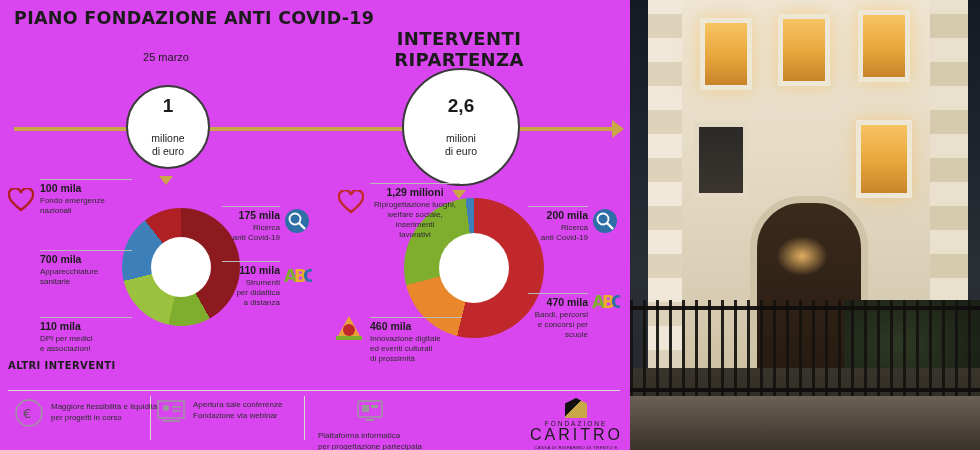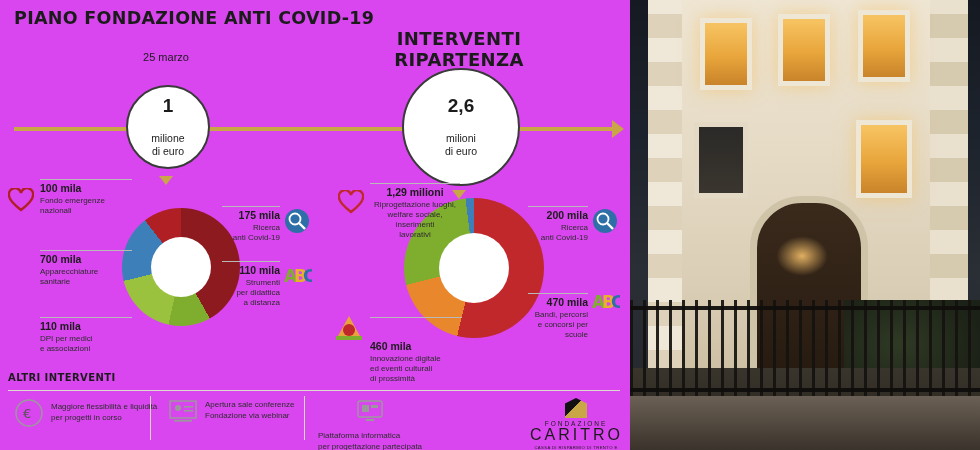--- a/index.html
+++ b/index.html
@@ -156,21 +156,21 @@
   }
   
   .icon {
     position: absolute;
     display: block;
   }
   
   .altri-title {
     position: absolute;
     left: 8px;
-    top: 372px;
+    top: 360px;
     font-size: 10px;
     font-weight: bold;
     letter-spacing: 0.4px;
     color: #1b1b1b;
     font-family: "DejaVu Sans", sans-serif;
   }
   .altri-rule {
     position: absolute;
     left: 8px;
     top: 390px;
@@ -388,21 +388,21 @@
       <div class="amt">1,29 milioni</div>
       <div class="desc">Riprogettazione luoghi,<br>welfare sociale,<br>inserimenti<br>lavorativi</div>
     </div>
     <div class="rule" style="left:370px; top:183px; width:90px;"></div>
 
     <svg class="icon" style="left:332px; top:310px;" width="34" height="34" viewBox="0 0 34 34">
       <path d="M6 26 L17 6 L28 26 Z" fill="#e8a33b"></path>
       <circle cx="17" cy="20" r="6" fill="#c0282c"></circle>
       <rect x="4" y="26" width="26" height="4" fill="#7fae2e"></rect>
     </svg>
-    <div class="lbl" style="left:370px; top:320px; width:92px;margin-top:20px;">
+    <div class="lbl" style="left:370px; top:320px; width:92px;">
       <div class="amt">460 mila</div>
       <div class="desc">Innovazione digitale<br>ed eventi culturali<br>di prossimità</div>
     </div>
     <div class="rule" style="left:370px; top:317px; width:92px;"></div>
 
     <div class="lbl right" style="left:528px; top:209px; width:60px;">
       <div class="amt">200 mila</div>
       <div class="desc">Ricerca<br>anti Covid-19</div>
     </div>
     <div class="rule" style="left:528px; top:206px; width:60px;"></div>
@@ -431,21 +431,21 @@
         <circle cx="15" cy="15" r="13" fill="none" stroke="#9a9a9a" stroke-width="1.4"></circle>
         <text x="9" y="20" font-family="DejaVu Sans, sans-serif" font-size="13" fill="#555">€</text>
       </svg>
       <div class="txt">
         <span>Maggiore flessibilità e liquidità</span><br>
         <span>per progetti in corso</span>
       </div>
     </div>
     <div class="divider-v" style="left:150px;"></div>
 
-    <div class="altri-item" style="left:168px;">
+    <div class="altri-item" style="left:156px;">
       <svg width="30" height="26" viewBox="0 0 30 26">
         <rect x="2" y="3" width="26" height="17" fill="none" stroke="#9a9a9a" stroke-width="1.4"></rect>
         <circle cx="10" cy="10" r="3" fill="#9a9a9a"></circle>
         <rect x="16" y="8" width="9" height="1.6" fill="#9a9a9a"></rect>
         <rect x="16" y="12" width="9" height="1.6" fill="#9a9a9a"></rect>
         <rect x="6" y="22" width="18" height="1.6" fill="#9a9a9a"></rect>
       </svg>
       <div class="txt">
         <span>Apertura sale conferenze</span><br>
         <span>Fondazione via webinar</span>

